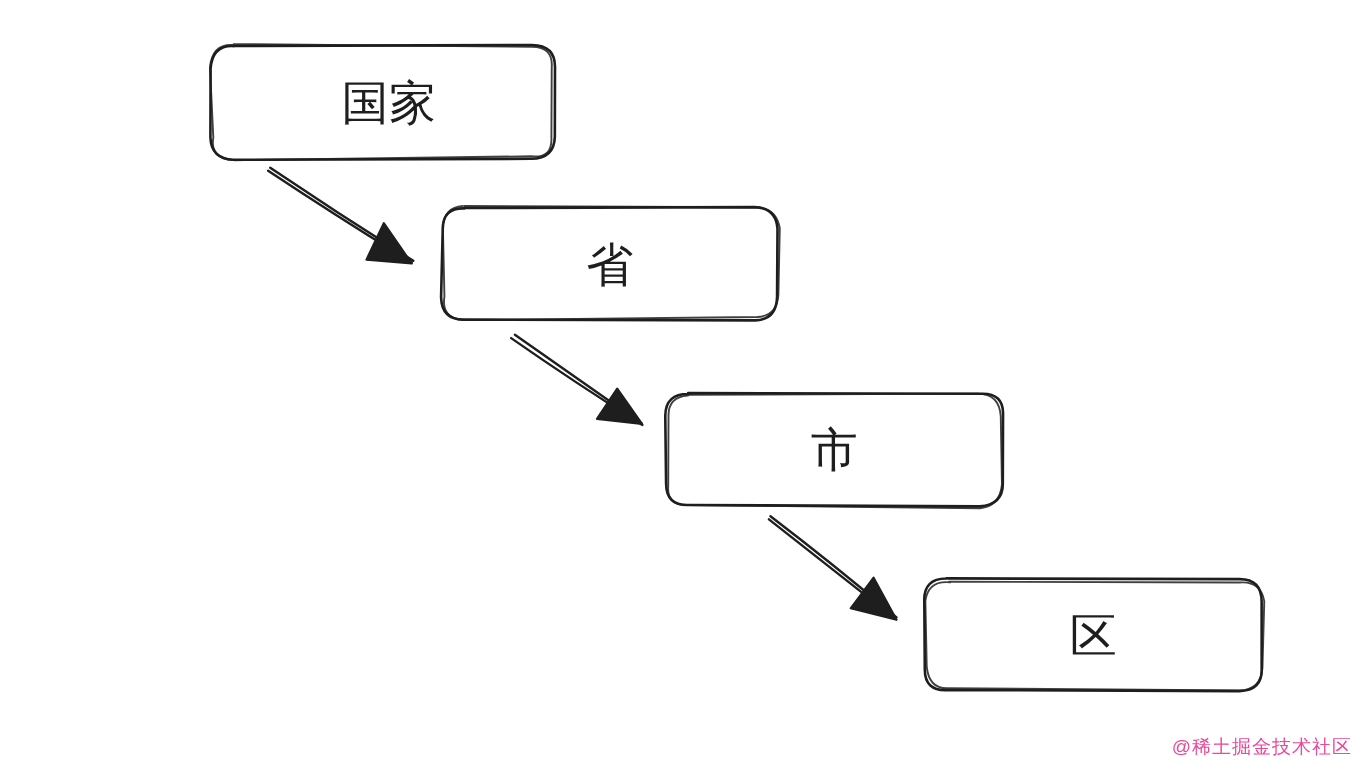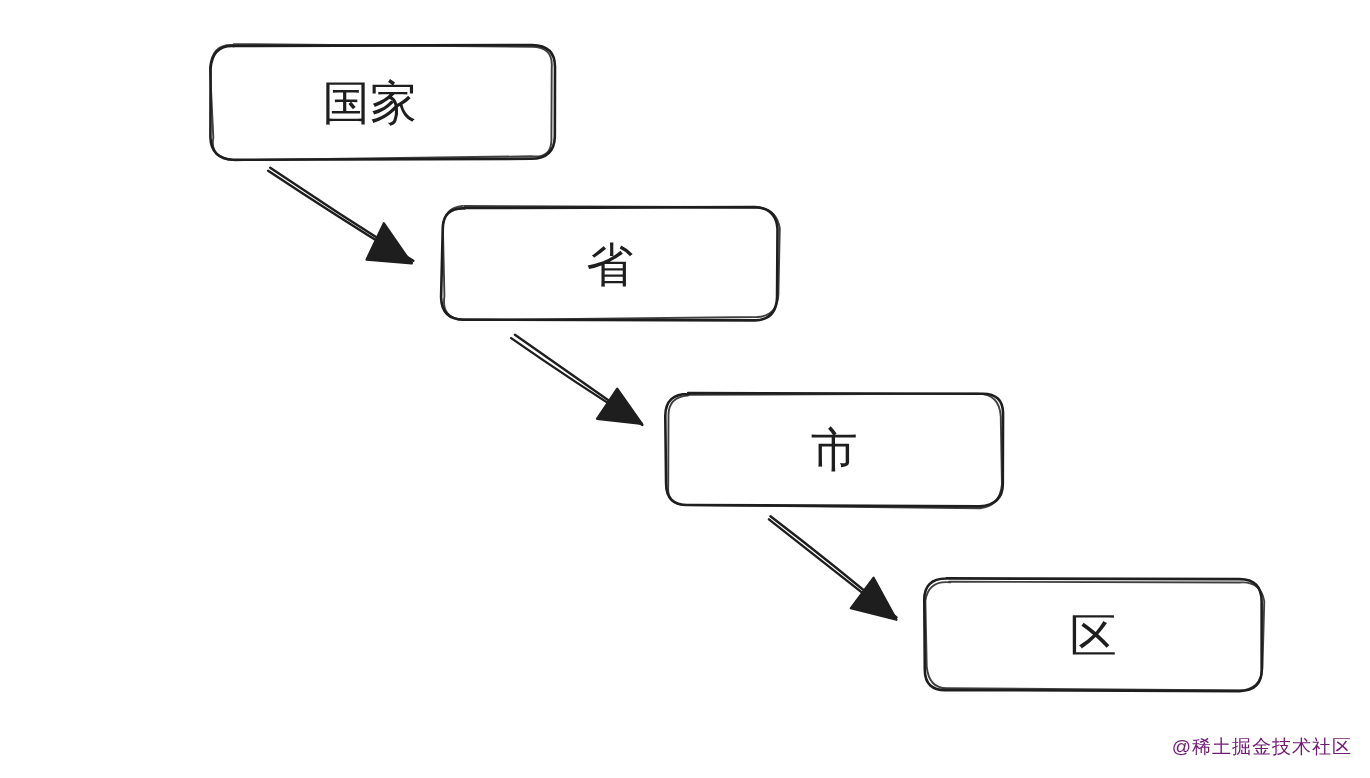--- a/index.html
+++ b/index.html
@@ -79,20 +79,20 @@
       <g>
         <path d="M 688.160160089126 392.98388095003736 L 980.7090886601754 393.7533803476735 Q 1003.823487807728 392.72005560487514 1003.0407613705102 414.78778882119235 L 1002.804919738511 483.01812770469957 Q 1003.2366777192972 504.74419772715504 979.8945211832852 506.3682180778907 L 688.3231685888596 505.0410424481337 Q 666.1758747350312 505.7223405136365 666.0971294652192 483.45355923299377 L 665.2753605134205 415.87241439366363 Q 665.4225775249407 393.33272830961863 689.241948200875 393.99714696556197" fill="none" stroke="#1e1e1e" stroke-width="2.6" stroke-linecap="round" stroke-linejoin="round" opacity="1"></path>
         <path d="M 688.472462178521 394.7915194063408 L 978.0288635737397 393.59111784928996 Q 999.5183765177235 393.9643739844506 1000.7661736498429 416.4842587498409 L 1001.9504158989296 484.43752197299034 Q 1000.0622582442417 506.096306588825 979.9825559155003 508.28138436436717 L 686.8282754436267 504.96399138177 Q 666.5809574865647 505.28322566965744 668.2274399192199 485.8969483290319 L 668.505997613308 416.870318177282 Q 667.7563397913036 396.9402328053211 687.7823075790807 395.64552646011373" fill="none" stroke="#1e1e1e" stroke-width="1.9" stroke-linecap="round" stroke-linejoin="round" opacity="0.85"></path>
       </g>
       <g>
         <path d="M 946.5202823880223 578.4241402390526 L 1239.4917238660585 579.0807186847928 Q 1261.767172856055 579.0200882678945 1261.640293354653 601.8103398094001 L 1261.6704847761757 669.0892651573239 Q 1262.1571855973252 690.7316468252482 1239.403935856374 691.0866047874496 L 947.2168403398324 690.0698861132702 Q 924.7060284086997 691.1995307222937 924.8152081498947 669.5972874897519 L 924.3028246886576 600.5237853053602 Q 923.7719948773142 578.6786679927626 946.2274895913096 578.5554115537346" fill="none" stroke="#1e1e1e" stroke-width="2.6" stroke-linecap="round" stroke-linejoin="round" opacity="1"></path>
         <path d="M 949.1175516148645 581.6371724514463 L 1239.3628639715553 582.4833876165018 Q 1260.5169125093691 580.6658893489586 1264.2557744057178 601.1148972527659 L 1262.4296614073355 668.3011426470714 Q 1260.796974135934 690.0309977432858 1239.249305726797 690.5110932730656 L 947.8603458905874 688.1885311019554 Q 928.9734082260976 688.8597619071882 926.7164662389627 666.5355072988829 L 925.3566983245112 600.9197672263346 Q 928.2950283324789 580.0431848546691 950.2866792714627 582.3347116501698" fill="none" stroke="#1e1e1e" stroke-width="1.9" stroke-linecap="round" stroke-linejoin="round" opacity="0.85"></path>
       </g>
     </svg>
 
-  <div class="node-label" id="label-country" style="left: 370px; top: 101.5px;">国家</div>
+  <div class="node-label" id="label-country" style="left: 389px; top: 101.5px;">国家</div>
   <div class="node-label" id="label-province" style="left: 610px; top: 264px;">省</div>
   <div class="node-label" id="label-city" style="left: 834.5px; top: 449px;">市</div>
   <div class="node-label" id="label-district" style="left: 1093.5px; top: 635px;">区</div>
 
-  <div class="watermark" style="color: #701a75;">@稀土掘金技术社区</div>
+  <div class="watermark" style="color: #ec4899;">@稀土掘金技术社区</div>
 
 </div>
 
 </body></html>

